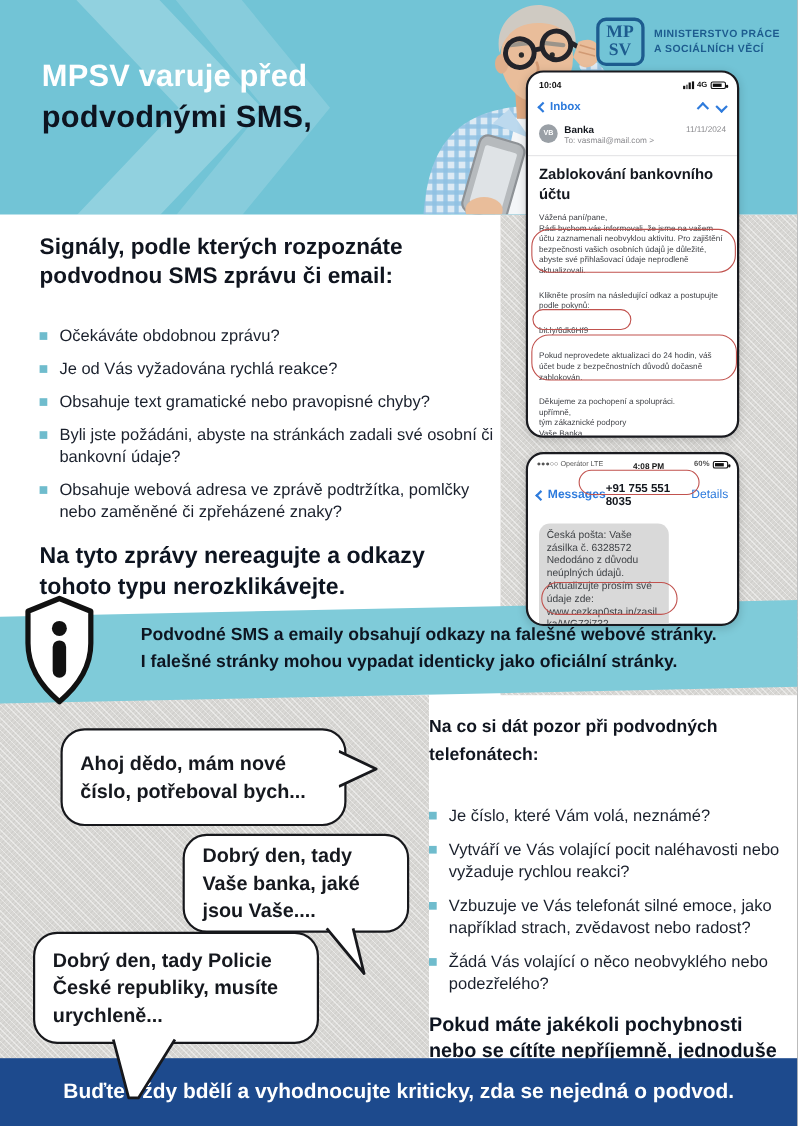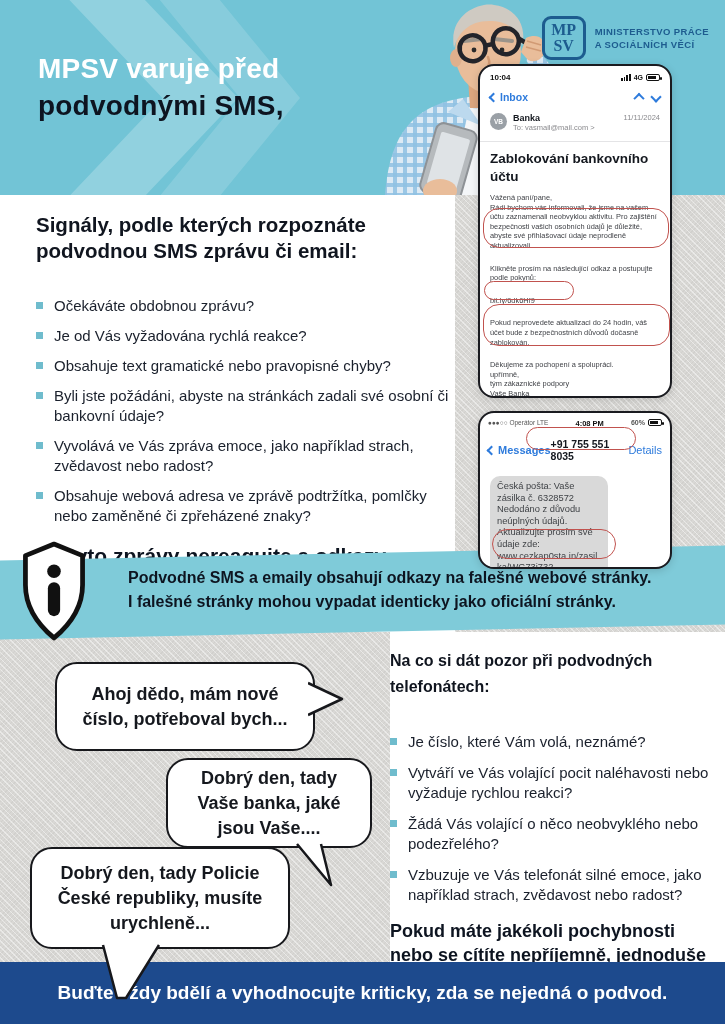--- a/index.html
+++ b/index.html
@@ -80,21 +80,21 @@
   .ov3 { left:3px;  top:238px; width:187px; height:42px; }
   .ovN { left:46px; top:14px;  width:110px; height:23px; border-radius:12px; }
   .ovU { left:12px; top:116px; width:124px; height:30px; }
   .p2-status { display:flex; justify-content:space-between; align-items:flex-start; margin:6px 8px 0; font-size:6.5px; color:#555; }
   .p2-time { font-size:7.5px; font-weight:700; color:#111; }
   .p2-nav { position:relative; display:flex; justify-content:space-between; align-items:center; margin:10px 8px 0; font-size:11px; color:#2e7bdc; }
   .p2-num { color:#14181f; font-weight:600; font-size:10.5px; }
   .smsbubble { margin:14px 0 0 10px; width:118px; background:#d9d9d9; border-radius:10px; padding:5px 7px; font-size:9.3px; line-height:11.6px; color:#3f4246; word-break:break-word; overflow-wrap:anywhere; }
   
   .bubble { position:absolute; background:#fff; border:2.5px solid #17181c; border-radius:22px; z-index:3;
-            font-weight:700; font-size:18px; line-height:25px; color:#15181e; text-align:center;
+            font-weight:700; font-size:18px; line-height:25px; color:#15181e; text-align:left;
             display:flex; align-items:center; justify-content:center; padding:20px 16px; }
   .b1 { left:55px;  top:662px; width:260px; height:89px; }
   .b2 { left:166px; top:758px; width:206px; height:90px; }
   .b3 { left:30px;  top:847px; width:260px; height:102px; }
   .tail { position:absolute; z-index:4; }
   
   .calls { position:absolute; left:390px; top:648px; width:322px; z-index:1; }
   .calls .sec-h { font-size:16px; line-height:26px; margin-bottom:13px; }
   .calls ul.blist li { margin-bottom:11px; }
   .c-strong { margin-top:14px; font-size:18px; line-height:24px; font-weight:800; color:#0d1420; }
@@ -186,24 +186,20 @@
       <li>
           <span class="sq"></span>
           <span>Obsahuje text gramatické nebo pravopisné chyby?</span>
         </li>
       <li>
           <span class="sq"></span>
           <span>Byli jste požádáni, abyste na stránkách zadali své osobní či bankovní údaje?</span>
         </li>
       <li>
           <span class="sq"></span>
-          <span>Vyvolává ve Vás zpráva emoce, jako například strach, zvědavost nebo radost?</span>
-        </li>
-      <li>
-          <span class="sq"></span>
           <span>Obsahuje webová adresa ve zprávě podtržítka, pomlčky nebo zaměněné či zpřeházené znaky?</span>
         </li>
     </ul>
     <p class="conclusion">Na tyto zprávy nereagujte a odkazy tohoto typu nerozklikávejte.</p>
   </section>
 
   <div class="band"></div>
   <div class="band-text">
     <div>Podvodné SMS a emaily obsahují odkazy na falešné webové stránky.</div>
     <div>I falešné stránky mohou vypadat identicky jako oficiální stránky.</div>
@@ -323,25 +319,25 @@
       <li>
           <span class="sq"></span>
           <span>Je číslo, které Vám volá, neznámé?</span>
         </li>
       <li>
           <span class="sq"></span>
           <span>Vytváří ve Vás volající pocit naléhavosti nebo vyžaduje rychlou reakci?</span>
         </li>
       <li>
           <span class="sq"></span>
+          <span>Vzbuzuje ve Vás telefonát silné emoce, jako například strach, zvědavost nebo radost?</span>
+        </li>
+      <li>
+          <span class="sq"></span>
           <span>Žádá Vás volající o něco neobvyklého nebo podezřelého?</span>
-        </li>
-      <li>
-          <span class="sq"></span>
-          <span>Vzbuzuje ve Vás telefonát silné emoce, jako například strach, zvědavost nebo radost?</span>
         </li>
     </ul>
     <p class="c-strong">Pokud máte jakékoli pochybnosti nebo se cítíte nepříjemně, jednoduše zavěste.</p>
     <p class="c-strong2">Je lepší být opatrný, než riskovat.</p>
   </section>
 
   <footer class="footer">
     <span>Buďte vždy bdělí a vyhodnocujte kriticky, zda se nejedná o podvod.</span>
   </footer>
 

